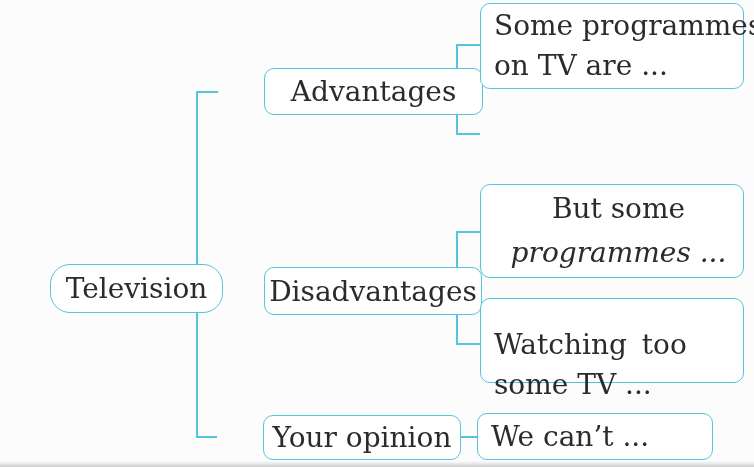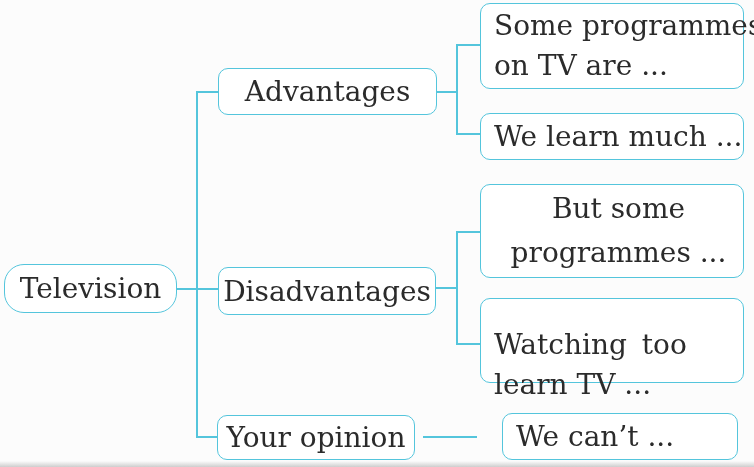--- a/index.html
+++ b/index.html
@@ -22,21 +22,21 @@
     position:absolute;
     box-sizing:border-box;
     background:var(--box-bg);
     border:1.5px solid var(--line);
     border-radius:10px;
     display:flex;
     flex-direction:column;
     justify-content:center;
     font-size:28px;
   }
-  .node.center{align-items:center;text-align:right;}
+  .node.center{align-items:center;text-align:right;margin-left:46px;}
   .node.leftpad{align-items:flex-start;padding-left:13px;text-align:left;}
   .tline{white-space:nowrap;line-height:40px;}
   .single .tline{line-height:normal;}
   .conn{position:absolute;background:var(--line);}
   .conn.h{height:2px;}
   .conn.v{width:2px;}
   .scan-edge{
     position:absolute;left:0;right:0;bottom:0;height:6px;
     background:linear-gradient(to bottom, rgba(110,110,110,0) 0%, rgba(100,100,100,0.30) 100%);
   }
@@ -77,32 +77,29 @@
 
   <div class="node center single" style="left:217px;top:415px;width:198px;height:45px;">
     <div class="tline">Your opinion</div>
   </div>
 
   <div class="node leftpad" style="left:480px;top:3px;width:264px;height:86px;">
     <div class="tline">Some programmes</div>
     <div class="tline">on TV are ...</div>
   </div>
 
-  <div class="node leftpad single" style="left:480px;top:113px;width:264px;height:47px;">
-    <div class="tline">We learn much ...</div>
-  </div>
 
   <div class="node leftpad" style="left:480px;top:184px;width:264px;height:94px;align-items:center;">
     <div class="tline" style="line-height:44px;">But some</div>
-    <div class="tline" style="line-height:44px;">programmes ...</div>
+    <div class="tline" style="line-height:44px;font-style:italic;">programmes ...</div>
   </div>
 
   <div class="node leftpad" style="left:480px;top:298px;width:264px;height:85px;">
     <div class="tline" style="word-spacing:6px;margin-top:48px;">Watching too</div>
-    <div class="tline">learn TV ...</div>
+    <div class="tline">some TV ...</div>
   </div>
 
-  <div class="node leftpad single" style="left:502px;top:413px;width:236px;height:47px;">
+  <div class="node leftpad single" style="left:477px;top:413px;width:236px;height:47px;">
     <div class="tline">We can’t ...</div>
   </div>
 
   <div class="scan-edge"></div>
 </div>
 
 </body></html>

